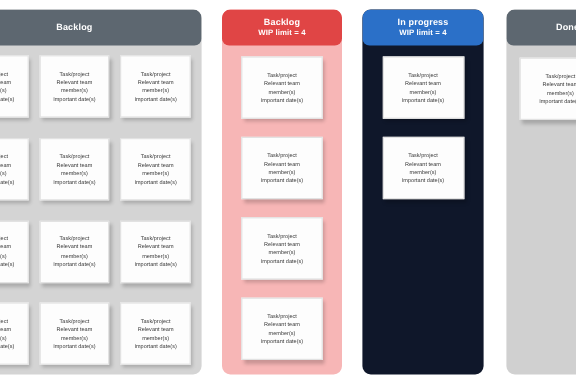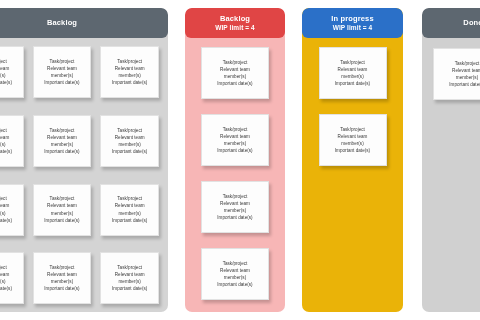--- a/index.html
+++ b/index.html
@@ -24,21 +24,21 @@
     position: absolute;
     top: 8px;
     height: 304px;
     border-radius: 7px;
     box-sizing: border-box;
     overflow: hidden;
   }
 
   .col-backlog  { left: -44px; width: 212px; background: #d4d4d4; }
   .col-priority { left: 185px; width: 100px; background: #f7b6b6; }
-  .col-progress { left: 302px; width: 101px; background: #eab308; }
+  .col-progress { left: 302px; width: 101px; background: #0f172a; }
   .col-done     { left: 422px; width: 102px; background: #d0d0d0; }
 
   
   .col-header {
     position: absolute;
     left: 0;
     top: 0;
     width: 100%;
     height: 30px;
     border-radius: 6px;

